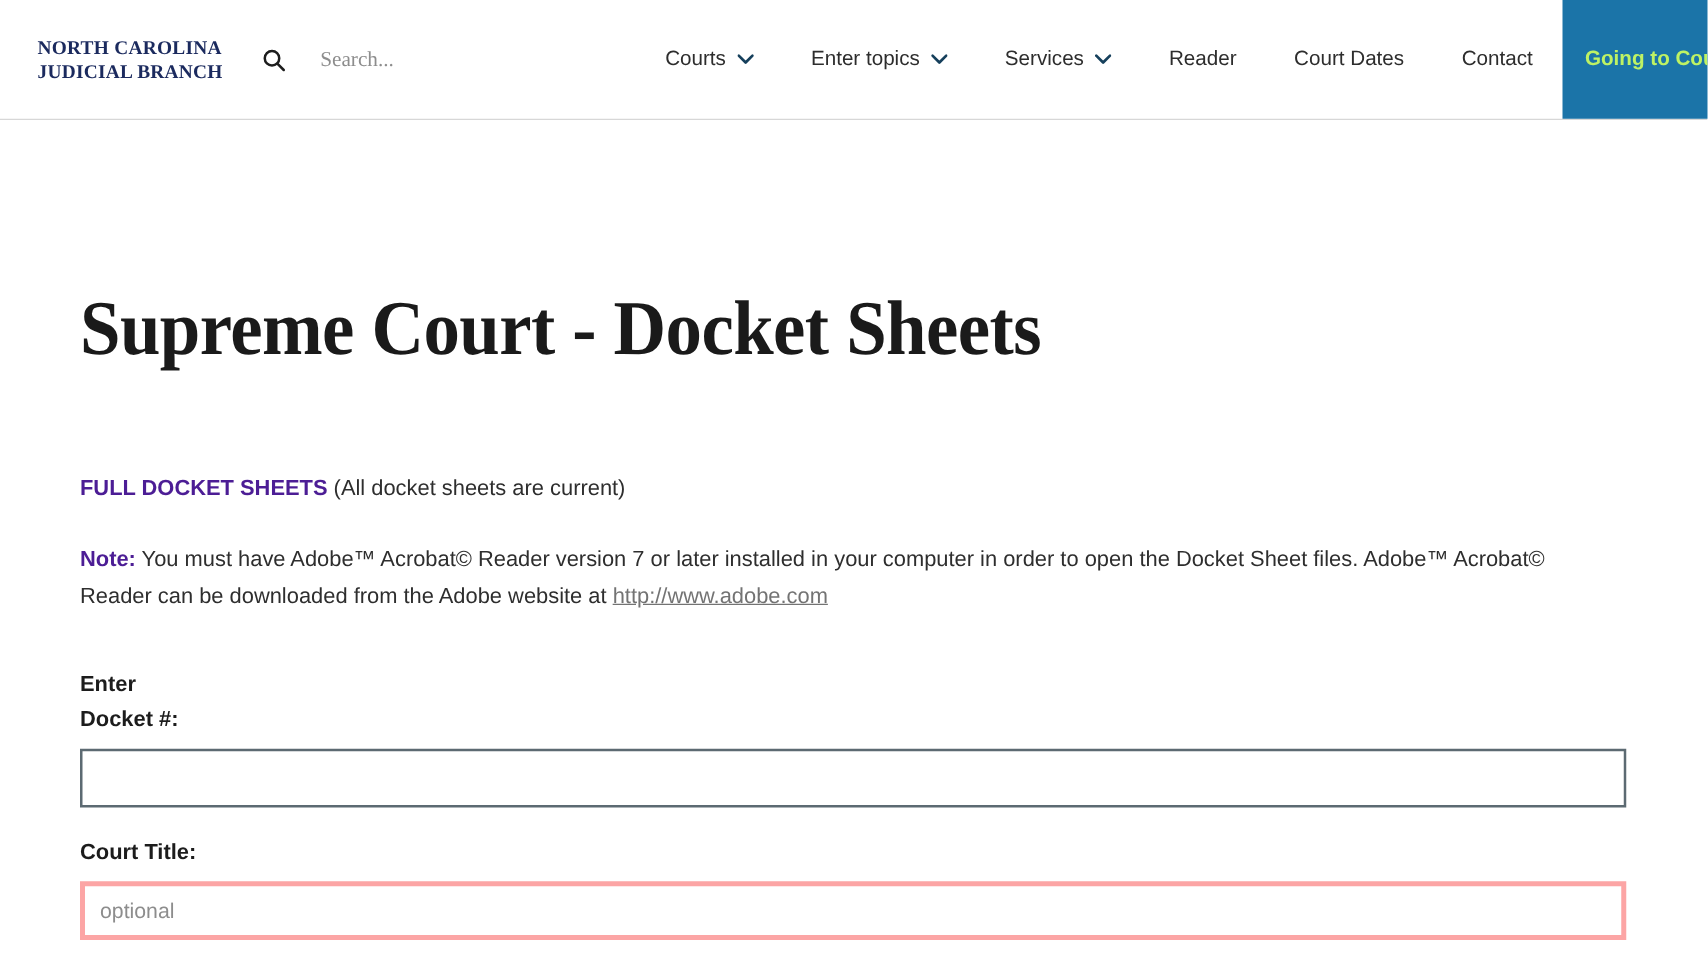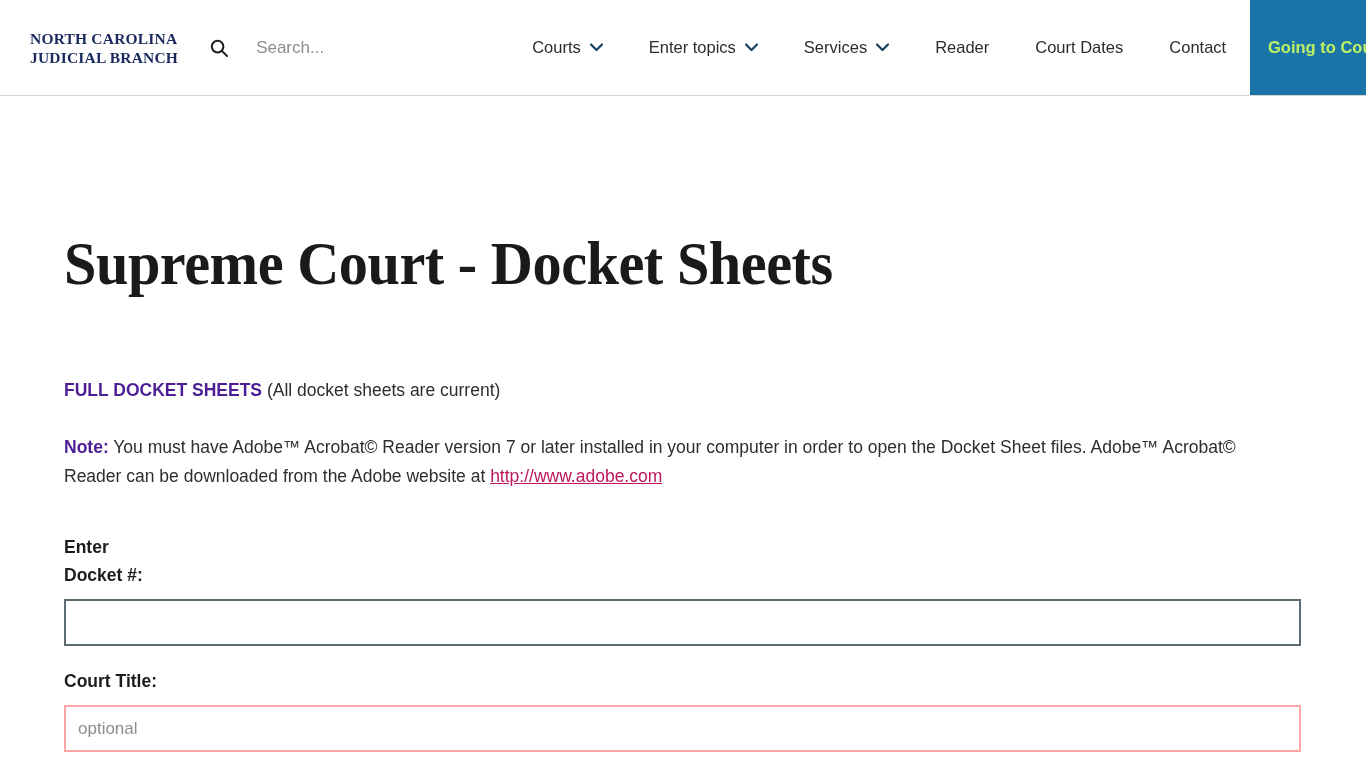--- a/index.html
+++ b/index.html
@@ -55,21 +55,21 @@
     display: flex;
     align-items: center;
     justify-content: center;
     cursor: pointer;
     flex: 0 0 auto;
   }
   .search-input {
     border: none;
     outline: none;
     background: transparent;
-    font-family: Liberation Sans, sans-serif;
+    font-family: Liberation Serif, serif;
     font-size: 17px;
     color: #333;
     margin-left: 26px;
     width: 230px;
     padding: 0;
   }
   .search-input::placeholder { color: #8d8d8d; }
 
   .main-nav {
     flex: 1 1 auto;
@@ -136,21 +136,21 @@
   .body-copy {
     font-size: 17.5px;
     line-height: 29px;
     color: #2e2e2e;
     margin: 0;
   }
   .p-full { padding-top: 82px; }
   .p-note { padding-top: 28px; max-width: 1200px; }
   .strong { font-weight: bold; color: #4c1d95; }
   .ext-link {
-    color: #be185d;
+    color: #737373;
     text-decoration: underline;
   }
 
   .field-label {
     font-size: 17.5px;
     font-weight: bold;
     color: #1c1c1c;
     line-height: 28px;
   }
   .label-docket { padding-top: 42px; }
@@ -163,21 +163,21 @@
     height: 47px;
     background: #ffffff;
     font-family: "Liberation Sans", sans-serif;
     font-size: 17px;
     color: #2e2e2e;
     padding: 0 12px;
     margin-top: 10px;
     outline: none;
   }
   .input-docket { border: 2px solid #5c6a72; }
-  .input-case   { border: 2px solid #fca5a5; }
+  .input-case   { border: 4px solid #fca5a5; }
   .text-input::placeholder { color: #8d8d8d; }
 </style>
 </head>
 <body>
 
 <header class="site-header">
 
   <a class="brand" href="#">
     <span class="brand-line">NORTH CAROLINA</span>
     <span class="brand-line">JUDICIAL BRANCH</span>

